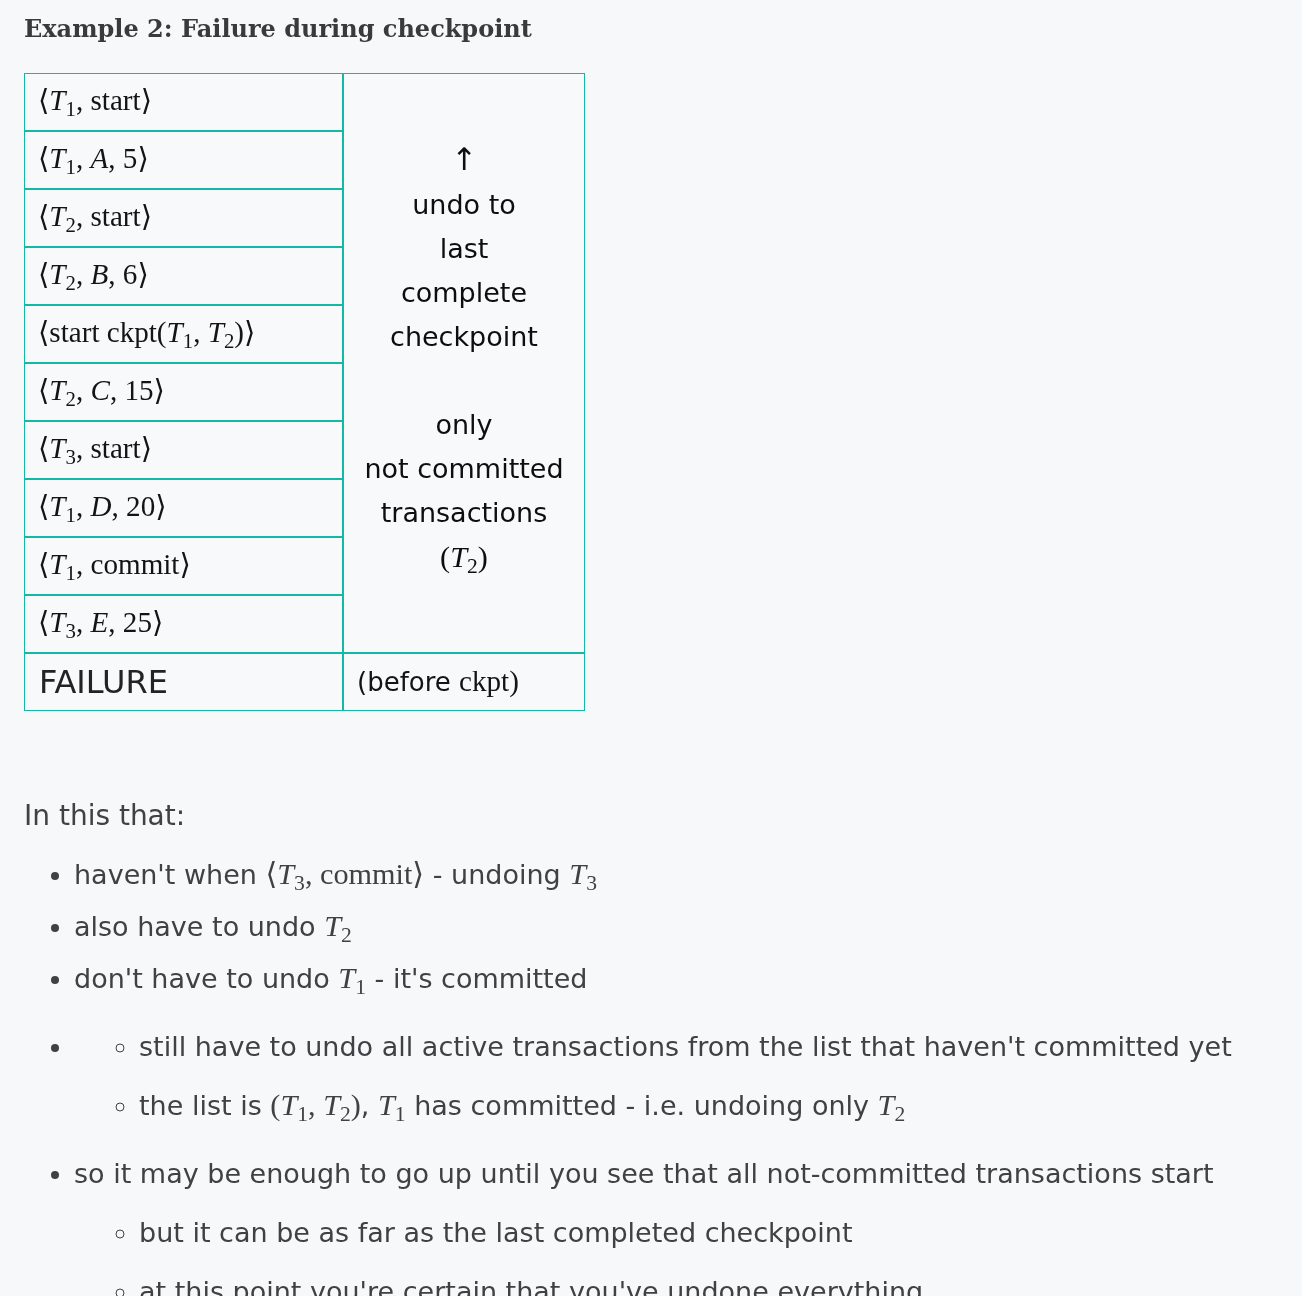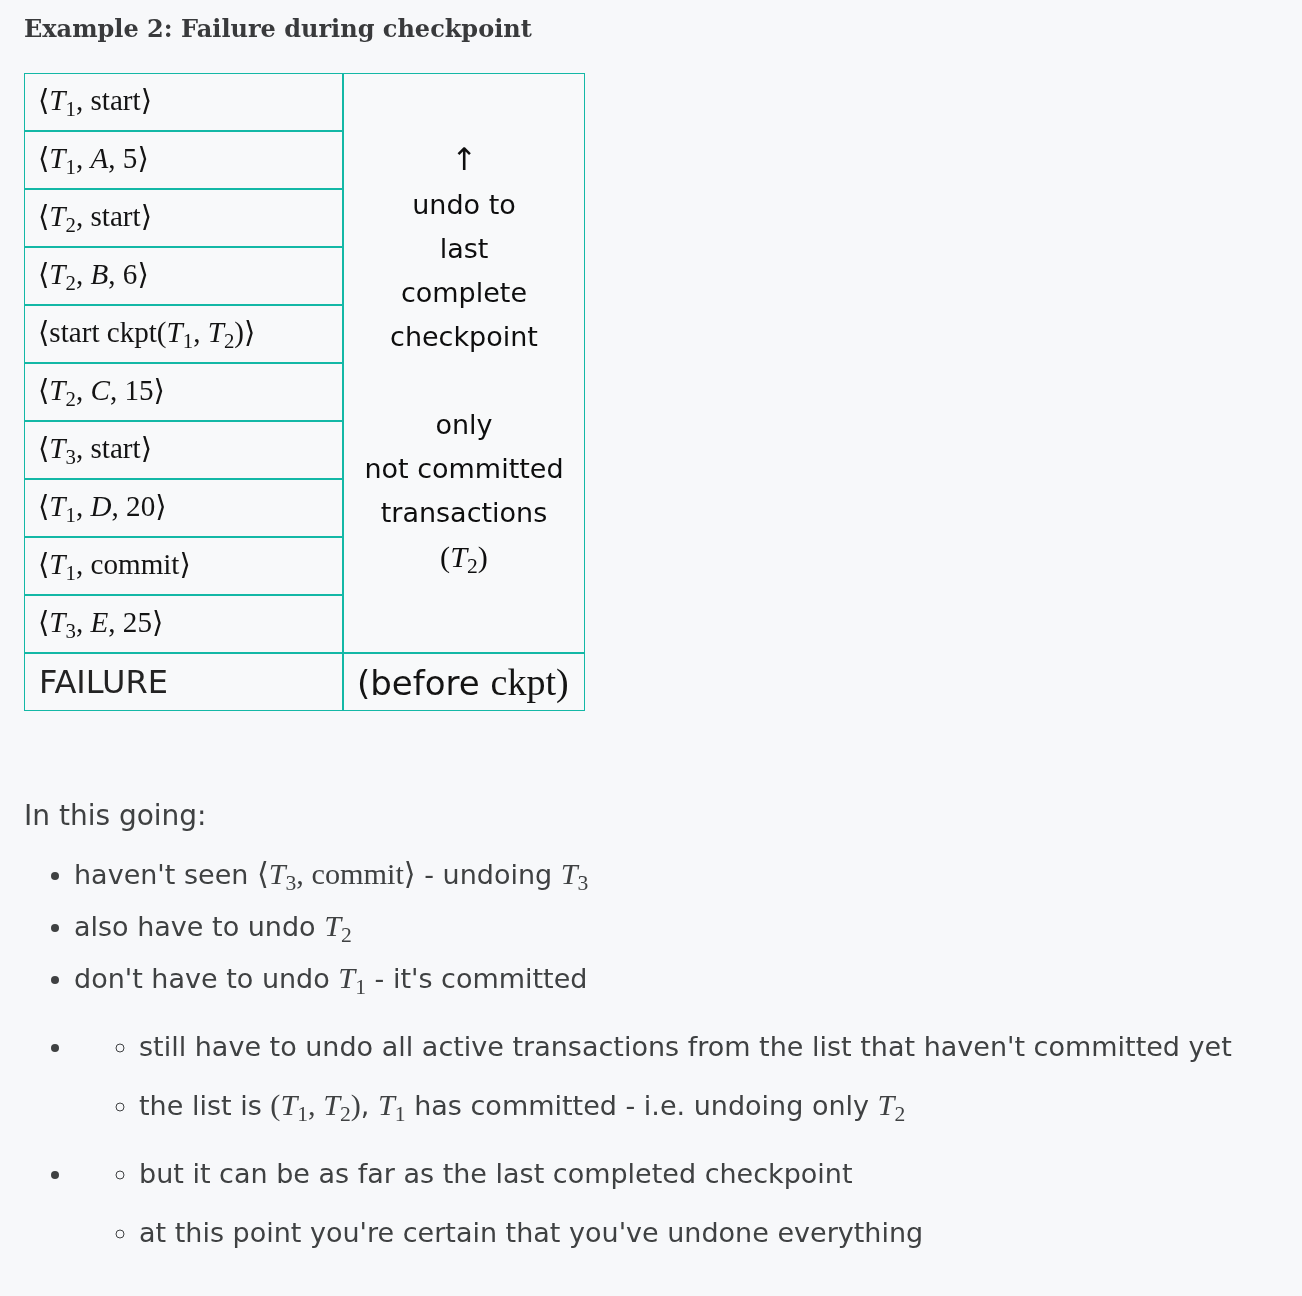--- a/index.html
+++ b/index.html
@@ -57,21 +57,21 @@
   td.failure-cell{
     height:58px;
     padding:0 8px 0 14px;
     font-size:32px;
     color:#232323;
     vertical-align:middle;
   }
   td.before-ckpt-cell{
     height:58px;
     padding:0 8px 0 13px;
-    font-size:34px;
+    font-size:26px;
     color:#141414;
     vertical-align:middle;
   }
 
   
   .seg-x{}
   .seg-m{font-family:"Liberation Serif","DejaVu Serif","DejaVu Sans",serif;font-size:1.12em;}
   .seg-i{font-family:"Liberation Serif","DejaVu Serif","DejaVu Sans",serif;font-size:1.12em;font-style:italic;}
   .seg-b{font-family:"Liberation Serif","DejaVu Serif",serif;font-size:0.80em;vertical-align:-0.28em;letter-spacing:0;}
   .seg-a{font-size:1.15em;}
@@ -146,33 +146,34 @@
       <tr>
           <td class="log-cell"><span class="seg-m">⟨</span><span class="seg-i">T</span><span class="seg-b">3</span><span class="seg-m">, </span><span class="seg-i">E</span><span class="seg-m">, 25⟩</span></td>
         </tr>
       <tr>
         <td class="failure-cell">FAILURE</td>
         <td class="before-ckpt-cell"><span class="seg-x">(before </span><span class="seg-m">ckpt)</span></td>
       </tr>
     </tbody>
   </table>
 
-  <p class="intro">In this going:</p>
+  <p class="intro">In this that:</p>
 
   <ul class="notes-list">
-    <li><span class="seg-x">haven't seen </span><span class="seg-m">⟨</span><span class="seg-i">T</span><span class="seg-b">3</span><span class="seg-m">, commit⟩</span><span class="seg-x"> - undoing </span><span class="seg-i">T</span><span class="seg-b">3</span></li>
+    <li><span class="seg-x">haven't when </span><span class="seg-m">⟨</span><span class="seg-i">T</span><span class="seg-b">3</span><span class="seg-m">, commit⟩</span><span class="seg-x"> - undoing </span><span class="seg-i">T</span><span class="seg-b">3</span></li>
     <li><span class="seg-x">also have to undo </span><span class="seg-i">T</span><span class="seg-b">2</span></li>
     <li><span class="seg-x">don't have to undo </span><span class="seg-i">T</span><span class="seg-b">1</span><span class="seg-x"> - it's committed</span></li>
     <li>
       <ul class="sub-list">
         <li><span class="seg-x">still have to undo all active transactions from the list that haven't committed yet</span></li>
         <li><span class="seg-x">the list is </span><span class="seg-m">(</span><span class="seg-i">T</span><span class="seg-b">1</span><span class="seg-m">, </span><span class="seg-i">T</span><span class="seg-b">2</span><span class="seg-m">)</span><span class="seg-x">, </span><span class="seg-i">T</span><span class="seg-b">1</span><span class="seg-x"> has committed - i.e. undoing only </span><span class="seg-i">T</span><span class="seg-b">2</span></li>
       </ul>
     </li>
     <li>
+      <span><span class="seg-x">so it may be enough to go up until you see that all not-committed transactions start</span></span>
       <ul class="sub-list">
         <li><span class="seg-x">but it can be as far as the last completed checkpoint</span></li>
         <li><span class="seg-x">at this point you're certain that you've undone everything</span></li>
       </ul>
     </li>
   </ul>
 
 </main>
 
 </body></html>

